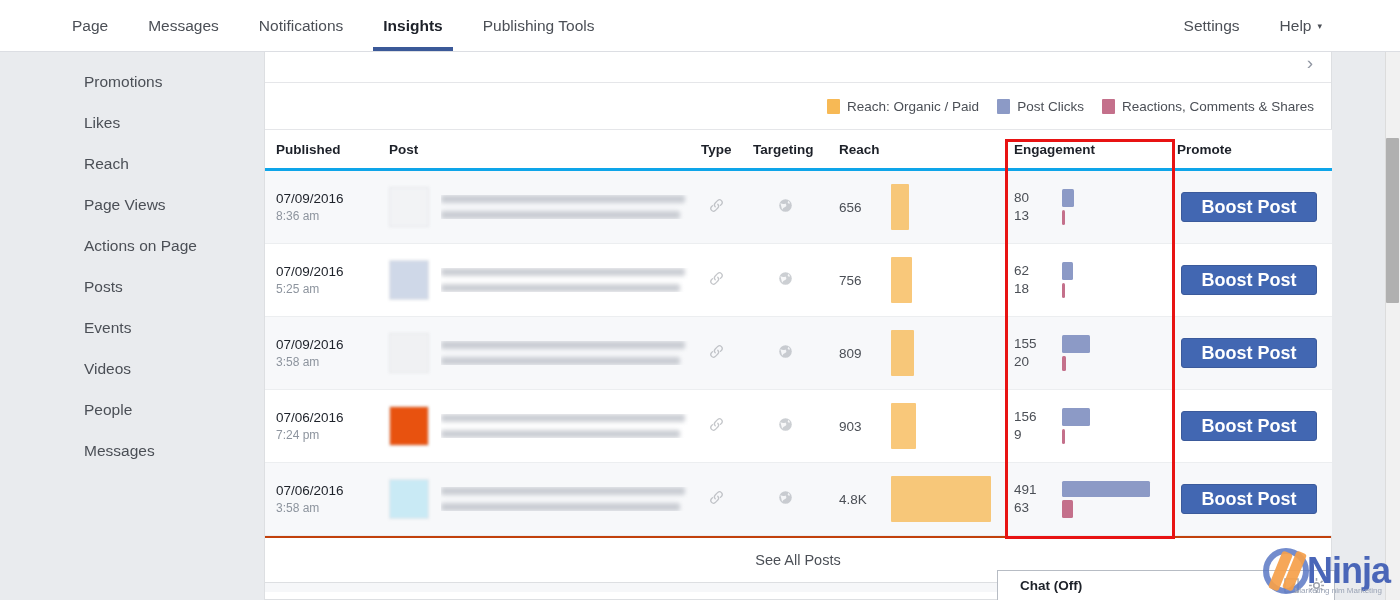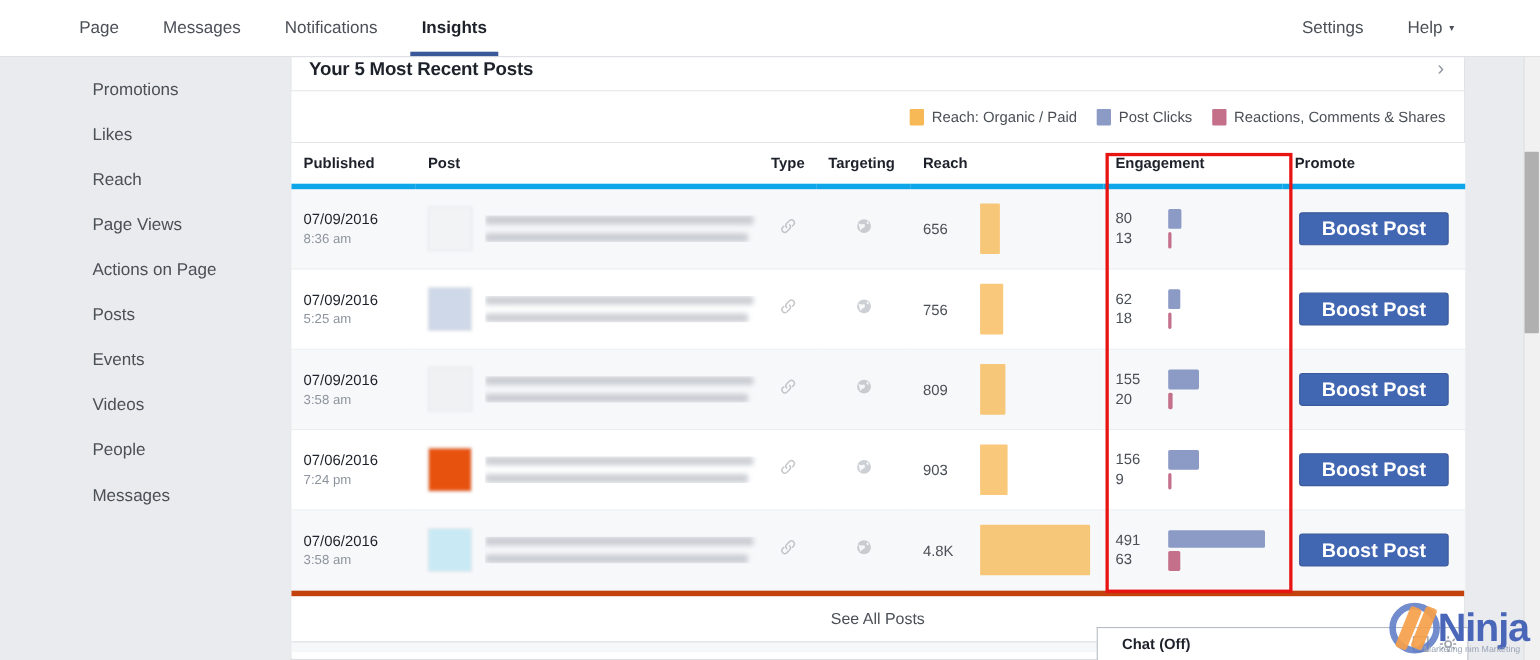--- a/index.html
+++ b/index.html
@@ -113,21 +113,21 @@
   .legend-swatch { width: 13px; height: 15px; border-radius: 1px; }
   .legend-text { font-size: 13.5px; color: #4b4f56; margin-left: 7px; white-space: nowrap; }
 
   
   table.posts { width: 100%; border-collapse: collapse; table-layout: fixed; }
   table.posts th {
     font-size: 13.5px; color: #1d2129; font-weight: bold;
     text-align: left; padding: 11px 0 11px 11px;
     background: #fff;
     border-top: 1px solid #e5e6e9;
-    border-bottom: 5px solid #0ea5e9;
+    border-bottom: 3px solid #0ea5e9;
     height: 40px;
     vertical-align: middle;
   }
   table.posts td {
     border-bottom: 1px solid #eceef0;
     padding: 0;
     vertical-align: middle;
     height: 72px;
   }
   tr.row-alt td { background: #f7f8fa; }
@@ -194,21 +194,21 @@
     line-height: 28px;
     text-align: center;
   }
 
   
   .see-all {
     height: 46px;
     display: flex; align-items: center; justify-content: center;
     font-size: 14.5px; color: #4b4f56;
     background: #fff;
-    border-top: 5px solid #c2410c;
+    border-top: 2px solid #c2410c;
     cursor: pointer;
   }
   .card-bottom-strip {
     height: 10px;
     border-top: 1px solid #dddfe2;
     background: #f6f7f9;
   }
 
   
   .redbox {
@@ -300,20 +300,21 @@
 </head>
 <body>
 
 <div class="topnav">
   <div class="topnav-inner">
     <div class="nav-left">
       <div class="nav-item">Page</div>
       <div class="nav-item">Messages</div>
       <div class="nav-item">Notifications</div>
       <div class="nav-item active">Insights</div>
+      <div class="nav-item">Publishing Tools</div>
     </div>
     <div class="nav-right">
       <div class="nav-item">Settings</div>
       <div class="nav-item">
         <span>Help</span><span class="nav-caret">▾</span>
       </div>
     </div>
   </div>
 </div>
 
@@ -326,21 +327,20 @@
   <div class="side-item">Posts</div>
   <div class="side-item">Events</div>
   <div class="side-item">Videos</div>
   <div class="side-item">People</div>
   <div class="side-item">Messages</div>
 </div>
 
 <div class="card">
 
   <div class="card-head">
-    <div class="card-title">Your 5 Most Recent Posts</div>
     <div class="card-chevron">›</div>
   </div>
 
   <div class="legend">
     <div class="legend-item">
       <span class="legend-swatch" style="background:#f7b955"></span>
       <span class="legend-text">Reach: Organic / Paid</span>
     </div>
     <div class="legend-item">
       <span class="legend-swatch" style="background:#8c9ac6"></span>

